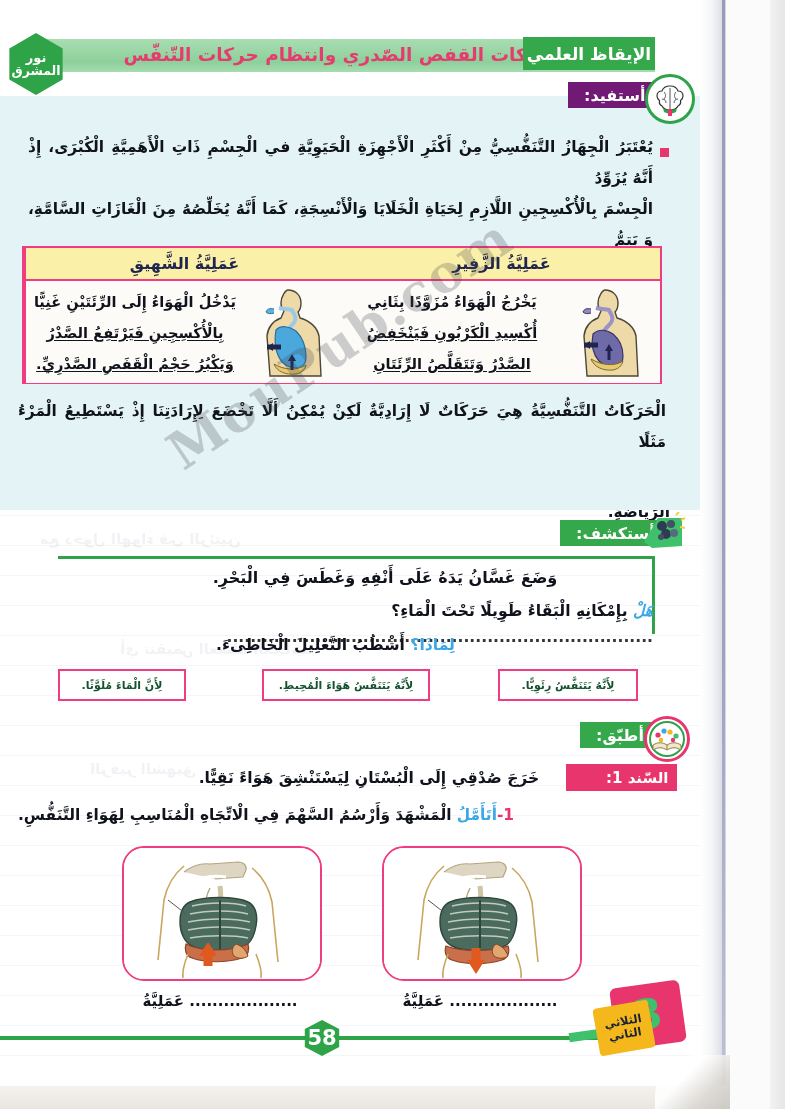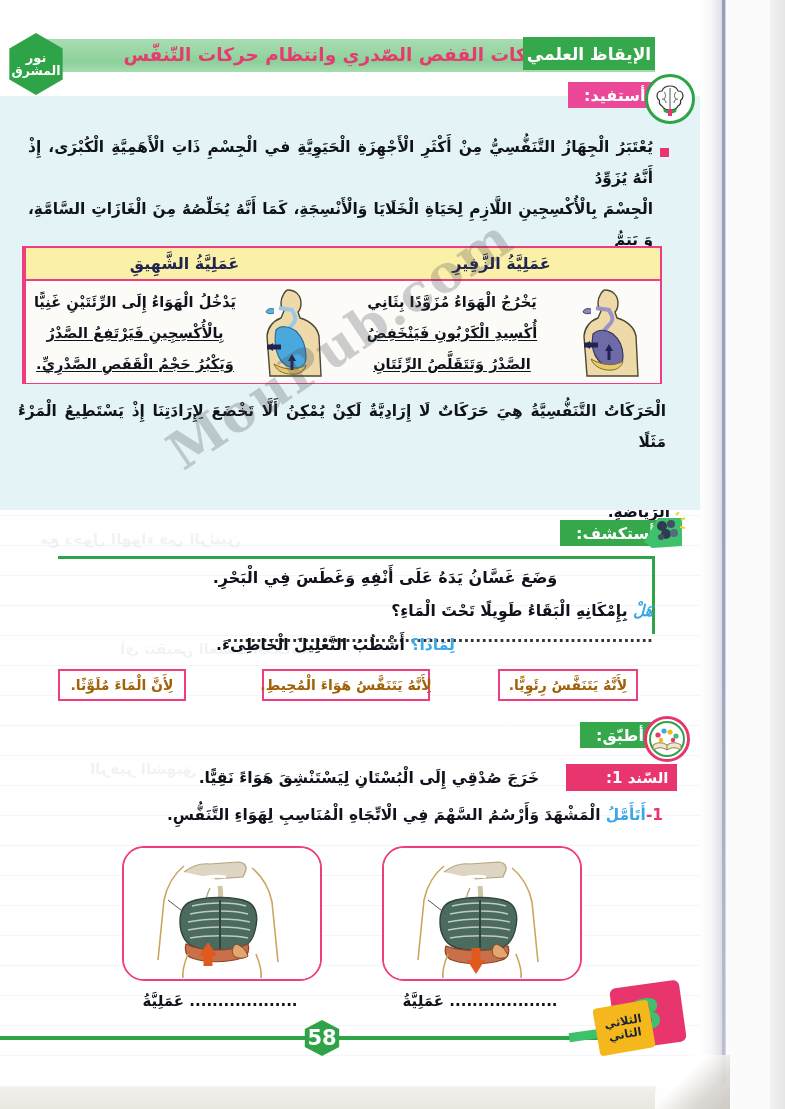--- a/index.html
+++ b/index.html
@@ -57,21 +57,21 @@
   .blue-block{
     position:absolute;left:0;top:96px;width:700px;height:410px;
     background:#e4f4f6;
   }
   .blue-block2{
     position:absolute;left:0;top:455px;width:700px;height:55px;background:#e4f4f6;
   }
 
   
   .tab-pink{
-    position:absolute;background:#ec4899;height:26px;display:flex;align-items:center;
+    position:absolute;background:#701a75;height:26px;display:flex;align-items:center;
     justify-content:center;padding:0 12px 0 16px;
   }
   .tab-pink span{color:#ffffff;font-size:16px;font-weight:700;white-space:nowrap;}
   .tab-green{
     position:absolute;background:#34a84a;height:26px;display:flex;align-items:center;
     justify-content:center;padding:0 12px 0 16px;
   }
   .tab-green span{color:#ffffff;font-size:16px;font-weight:700;white-space:nowrap;}
 
   .round-icon{
@@ -115,21 +115,21 @@
   .fig-torso{width:95px;height:100px;position:relative;flex:0 0 95px;}
 
   
   .green-rule{position:absolute;background:#2fa347;}
 
   
   .opt-box{
     position:absolute;border:2px solid #ee3d80;box-sizing:border-box;background:#ffffff;
     display:flex;align-items:center;justify-content:center;height:32px;
   }
-  .opt-box span{color:#a16207;font-size:14px;font-weight:700;white-space:nowrap;}
+  .opt-box span{color:#14532d;font-size:11px;font-weight:700;white-space:nowrap;}
 
   
   .sanad{
     position:absolute;background:#e8356d;height:27px;display:flex;align-items:center;
     justify-content:center;padding:0 8px;
   }
   .sanad span{color:#ffffff;font-size:15px;font-weight:700;direction:rtl;margin-left:32px;}
 
   
   .imgbox{
@@ -348,21 +348,21 @@
       <circle cx="24" cy="19" r="2.2" fill="#e8356d"></circle>
     </svg>
   </div>
 
   <div class="sanad" style="left:566px;top:764px;">
     <span>السّند 1:</span>
   </div>
   <div style="position:absolute;left:180px;top:764px;width:378px;height:27px;display:flex;
               align-items:center;justify-content:center;direction:rtl;font-size:15.6px;font-weight:700;color:#10131c;">خَرَجَ صُدْقِي إِلَى الْبُسْتَانِ لِيَسْتَنْشِقَ هَوَاءً نَقِيًّا.</div>
 
-  <div style="position:absolute;left:18px;top:806px;width:645px;direction:rtl;text-align:right;
+  <div style="position:absolute;left:18px;top:806px;width:645px;direction:rtl;text-align:left;
               font-size:15.4px;font-weight:700;color:#10131c;">
     <span style="color:#e8356d;">1-</span><span style="color:#3aa7e6;">أَتَأَمَّلُ</span>
     <span>الْمَشْهَدَ وَأَرْسُمُ السَّهْمَ فِي الْاتِّجَاهِ الْمُنَاسِبِ لِهَوَاءِ التَّنَفُّسِ.</span>
   </div>
 
   <div class="imgbox" style="left:122px;top:846px;">
     <svg width="196" height="131" viewBox="0 0 196 131" aria-hidden="true">
       <rect width="196" height="131" fill="#ffffff"></rect>
       <path d="M60 24c8-6 18-9 26-8l28-2c6 0 9 4 8 8l-3 7-28 2" fill="#ded6c2" stroke="#b4a57f" stroke-width="1.2"></path>
       <path d="M78 30c8-2 16-2 24-1" stroke="#fff" stroke-width="3" fill="none"></path>

